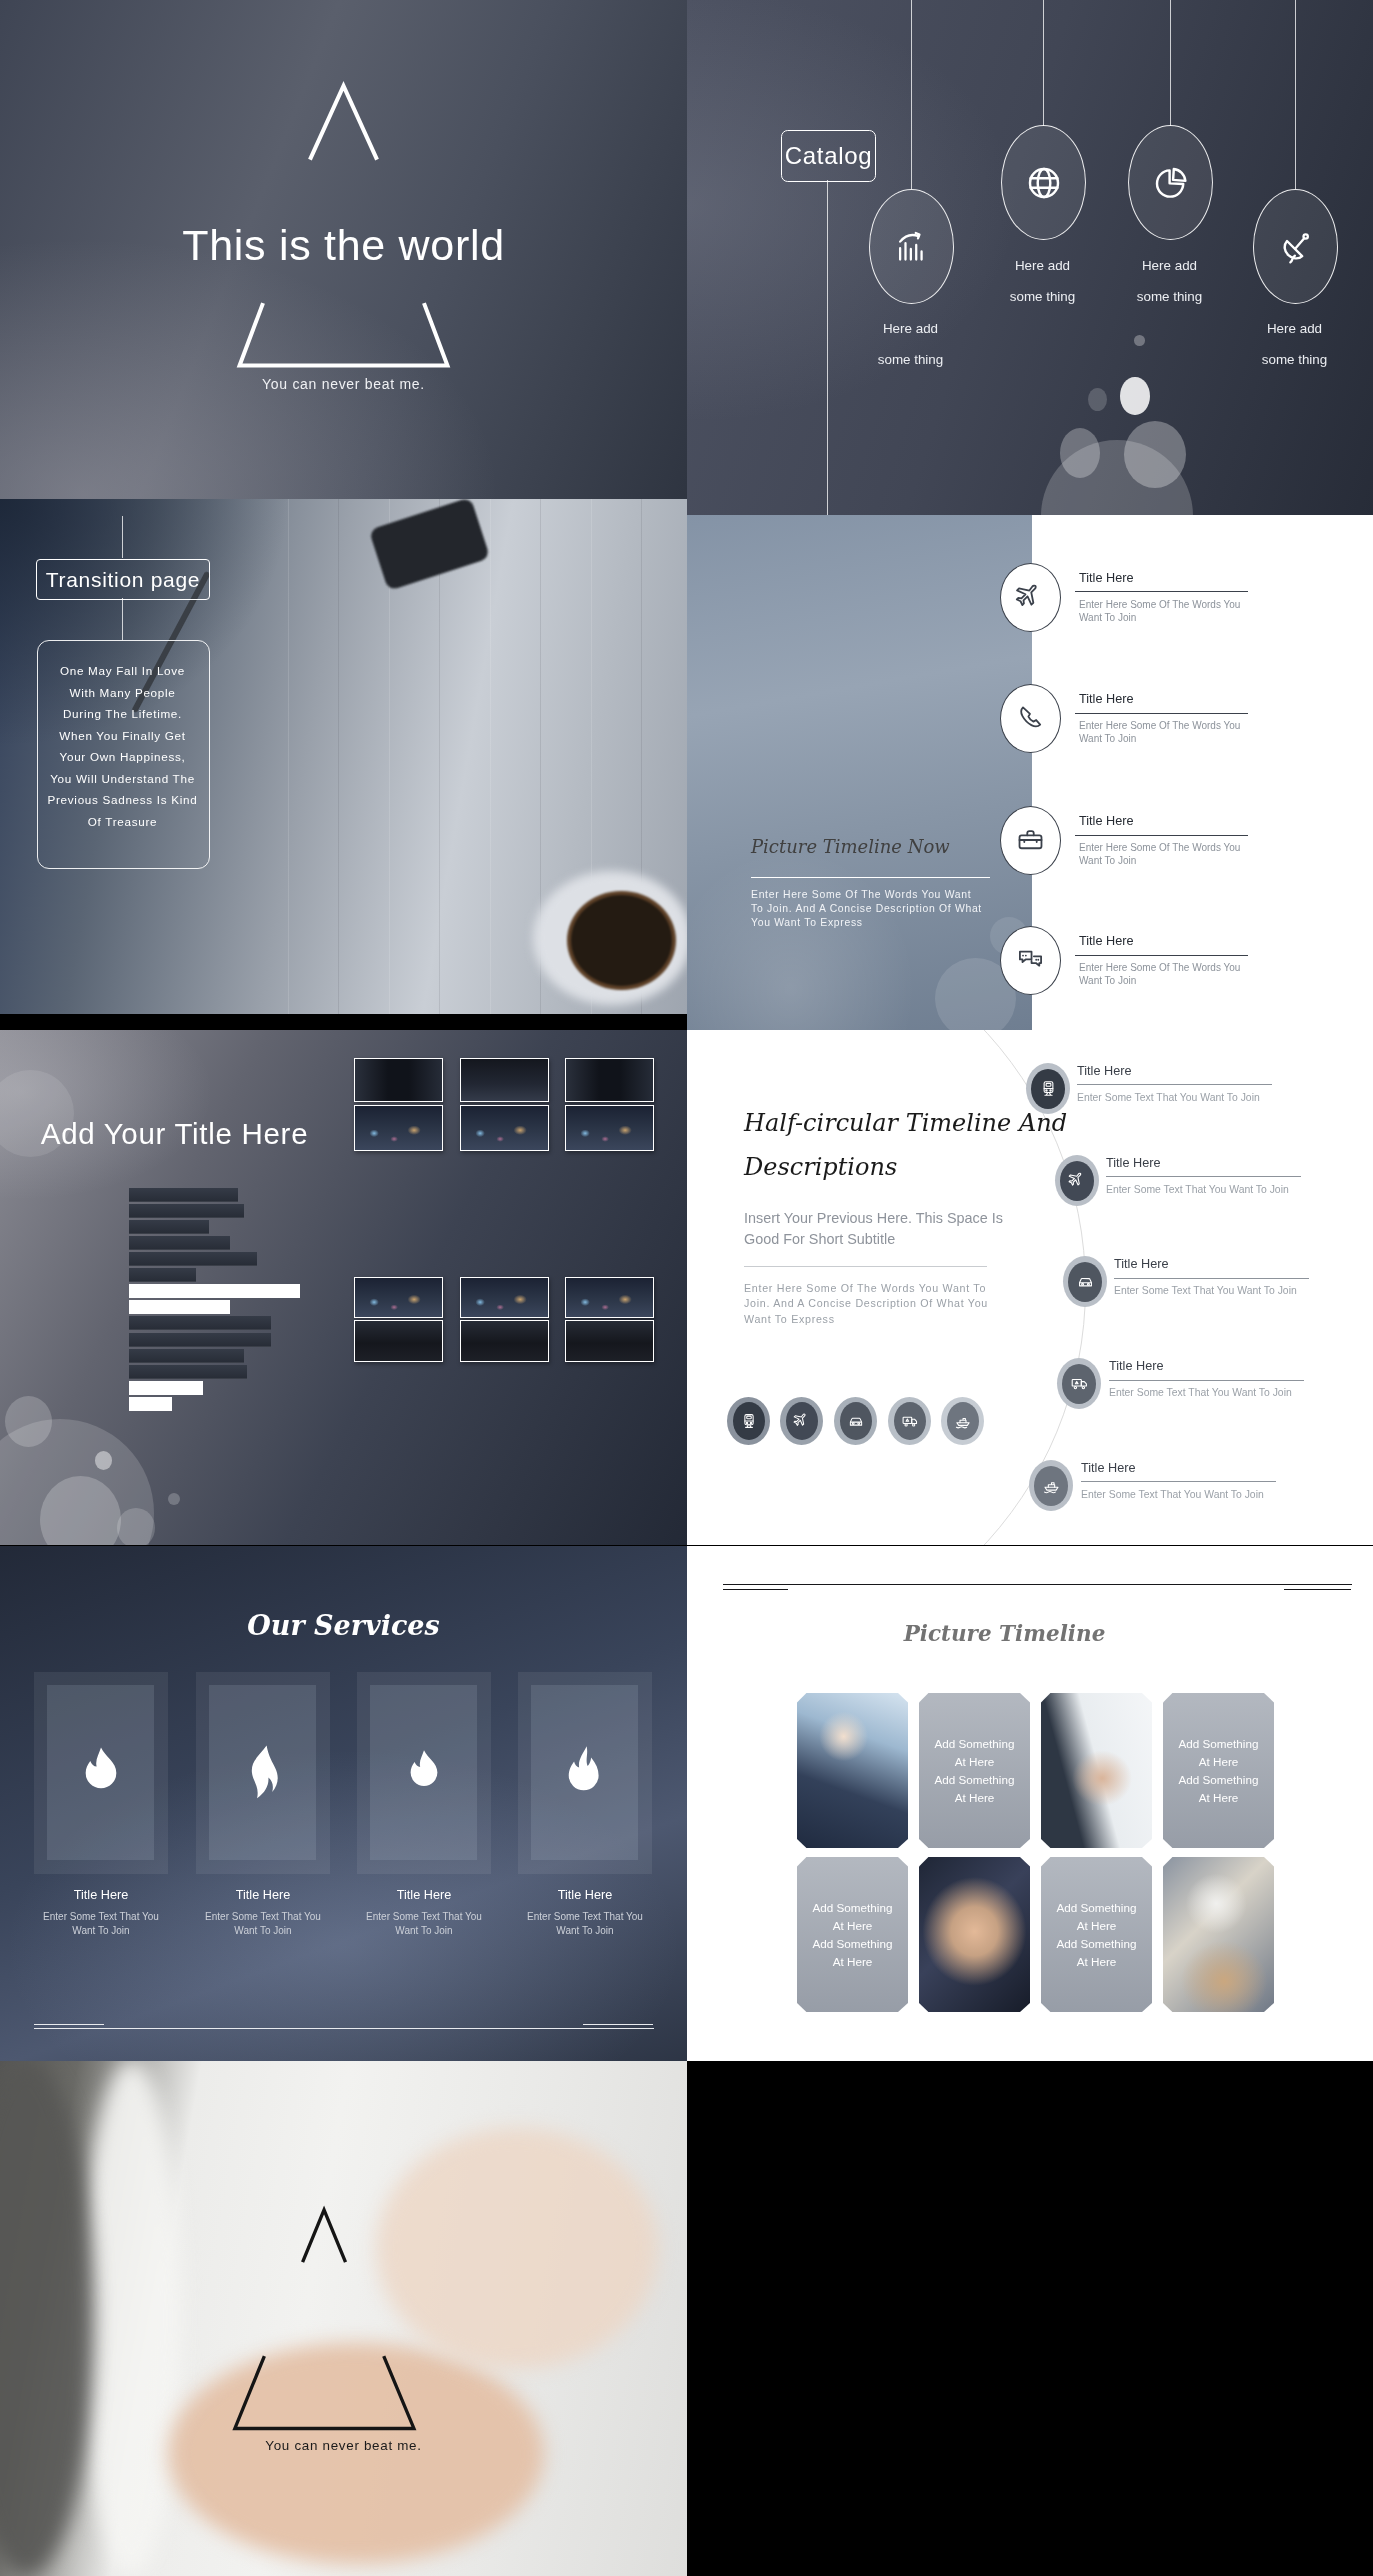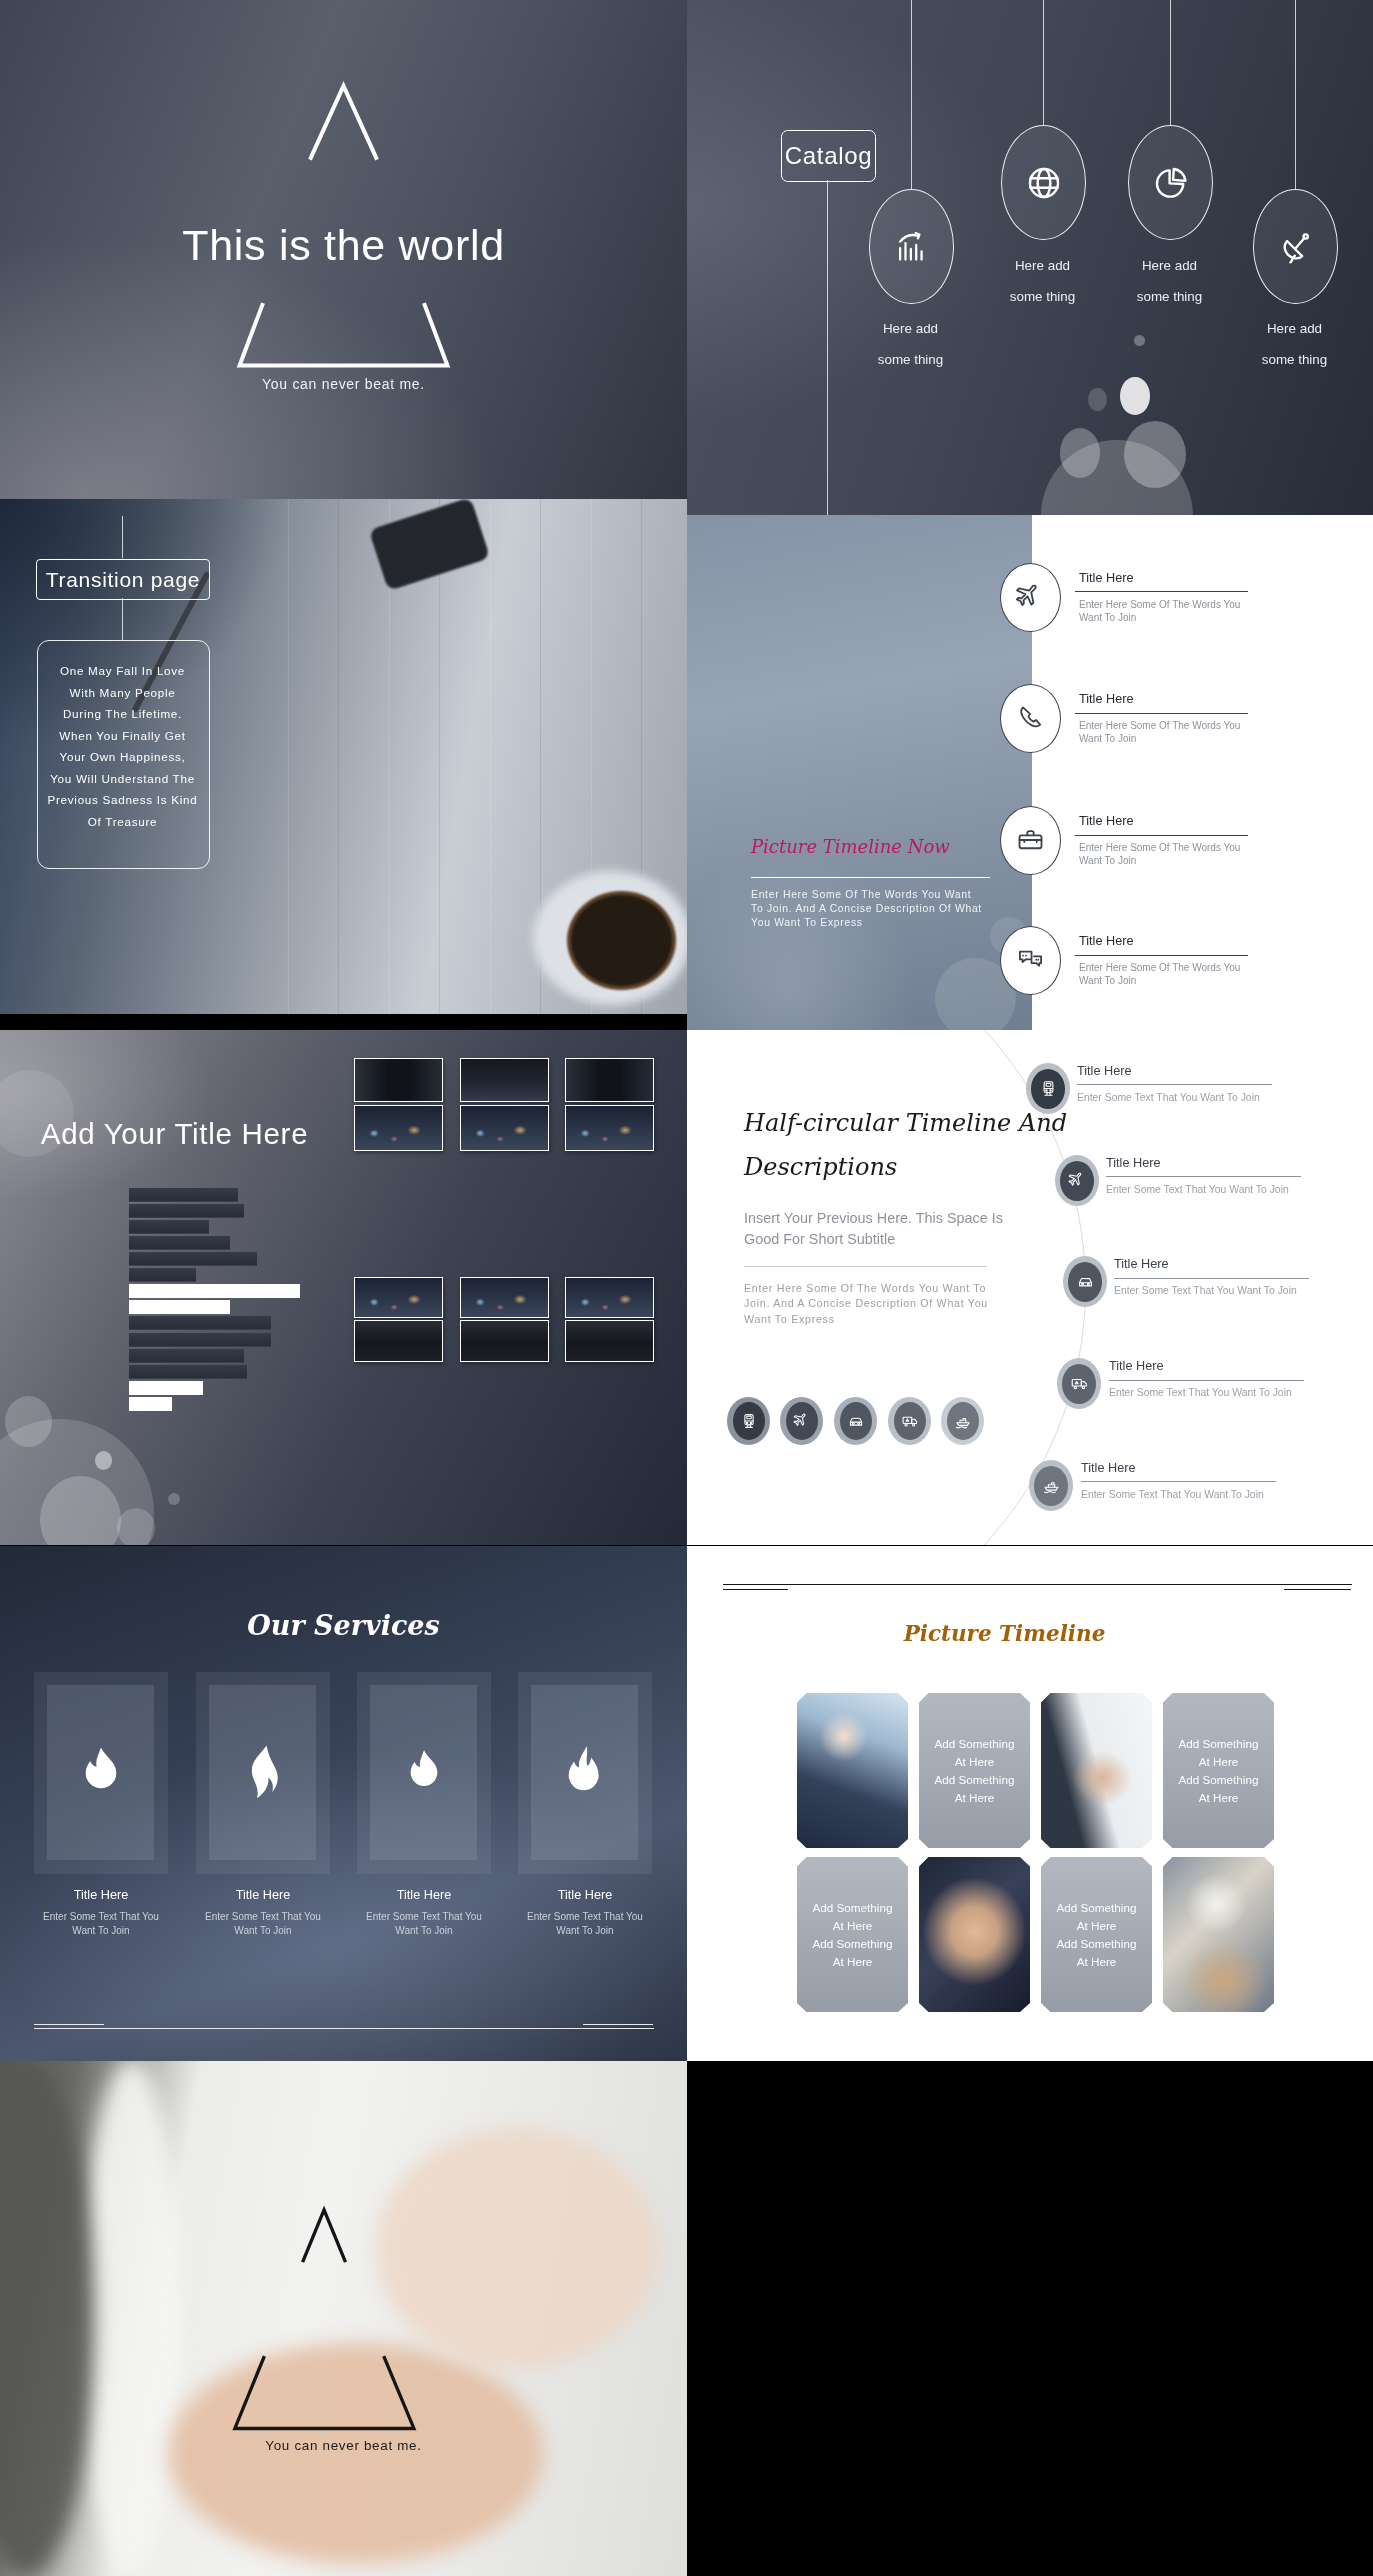--- a/index.html
+++ b/index.html
@@ -38,21 +38,21 @@
       repeating-linear-gradient(90deg,rgba(255,255,255,.5) 0 1.3px,rgba(0,0,0,0) 1.3px 50px,rgba(60,60,70,.5) 50px 51px,rgba(0,0,0,0) 51px 101px);}
   .s3-box{left:36px;top:60px;width:172px;height:39px;border:1px solid #fff;border-radius:4px;
       display:flex;align-items:center;justify-content:center;font-size:21px;color:#fff;}
   .s3-quote{left:37px;top:141px;width:171px;height:227px;border:1px solid rgba(255,255,255,.9);border-radius:12px;}
   .s3-quote-text{left:37px;top:161px;width:171px;font-size:11.7px;line-height:21.5px;color:#fff;}
   
   .s4{left:687px;top:515px;background:#fff;}
   .s4 .band{left:0;top:0;width:345px;height:515px;background:
       radial-gradient(60% 45% at 30% 92%,rgba(255,255,255,.16) 0%,rgba(255,255,255,0) 60%),
       linear-gradient(170deg,#8493a6 0%,#97a4b4 35%,#8795a6 60%,#6f7e91 100%);}
-  .s4-title{left:64px;top:321px;font-size:18px;color:#be185d;}
+  .s4-title{left:64px;top:321px;font-size:18px;color:#404040;}
   .s4-hr{left:64px;top:362px;width:239px;height:0.7px;background:#fff;}
   .s4-body{left:64px;top:373px;width:236px;font-size:10.4px;line-height:14px;color:#f2f4f7;}
   .tl-ell{position:absolute;width:59px;height:67px;border:1px solid #3b414b;border-radius:50%;
       background:#fff;display:flex;align-items:center;justify-content:center;color:#3b414b;}
   .tl-title{position:absolute;font-size:12.7px;color:#262b33;}
   .tl-line{position:absolute;width:173px;height:0.7px;background:#3b414b;}
   .tl-desc{position:absolute;width:185px;font-size:10px;line-height:13.4px;color:#8d939b;}
   
   .s5{left:0;top:1030px;background:
       radial-gradient(40% 30% at 3% 12%,rgba(220,220,226,.25) 0%,rgba(220,220,226,0) 70%),
@@ -93,21 +93,21 @@
   .svc-card{position:absolute;width:134px;height:202px;background:rgba(255,255,255,.07);}
   .svc-inner{position:absolute;left:13.4px;top:13.4px;width:107px;height:175px;background:rgba(200,210,225,.14);
       display:flex;align-items:center;justify-content:center;color:#fff;}
   .svc-title{position:absolute;width:134px;text-align:center;font-size:12.7px;color:#fff;}
   .svc-desc{position:absolute;width:134px;text-align:center;font-size:10px;line-height:14px;color:#ccd0d8;}
   .deco-long{position:absolute;height:1px;background:#e8eaee;}
   .deco-short{position:absolute;height:1px;background:#e8eaee;}
   .s8 .deco-long,.s8 .deco-short{background:#17171a;}
   
   .s8{left:687px;top:1546px;background:#fff;}
-  .s8-title{left:0;width:635px;top:75px;font-size:21.5px;color:#a16207;}
+  .s8-title{left:0;width:635px;top:75px;font-size:21.5px;color:#737373;}
   .cell{position:absolute;width:111px;height:155px;
       clip-path:polygon(9.4px 0,101px 0,111px 9.4px,111px 146px,101px 155px,9.4px 155px,0 146px,0 9.4px);}
   .cell.txt{background:linear-gradient(180deg,#b3b8c0 0%,#979da7 100%);color:#fff;
       display:flex;flex-direction:column;align-items:center;justify-content:center;font-size:11.7px;line-height:18px;font-weight:300;}
   .ph1{background:radial-gradient(55% 40% at 42% 28%,#f2dfce 0%,rgba(242,223,206,0) 40%),
       linear-gradient(200deg,#d6e4f0 0%,#9db8d0 30%,#33415a 62%,#202b40 100%);}
   .ph2{background:radial-gradient(45% 30% at 55% 55%,#d9b49a 0%,rgba(217,180,154,0) 60%),
       linear-gradient(75deg,#2e3744 0%,#2e3744 28%,#e9edf0 52%,#f4f6f8 100%);}
   .ph3{background:radial-gradient(60% 45% at 50% 48%,#e3b998 0%,#c6a183 35%,rgba(43,51,69,0) 78%),
       linear-gradient(135deg,#1f2636 0%,#39415a 45%,#171c29 100%);}

